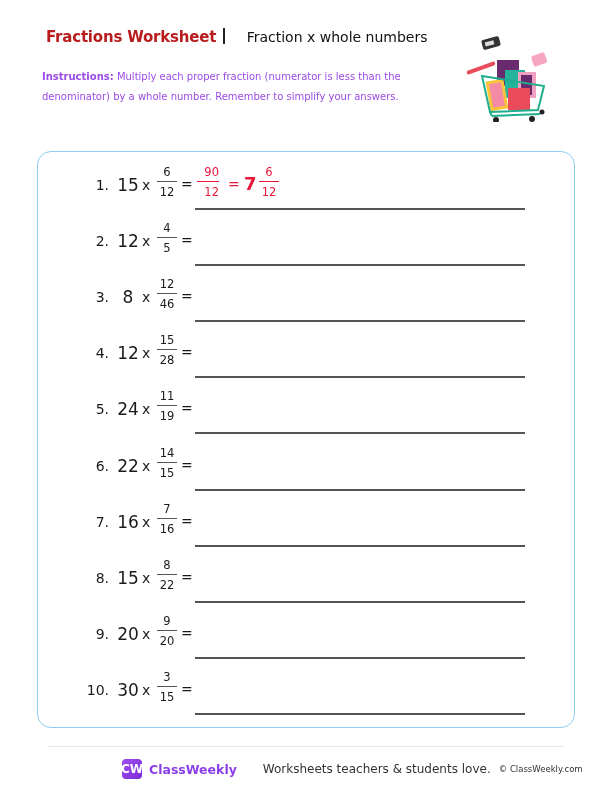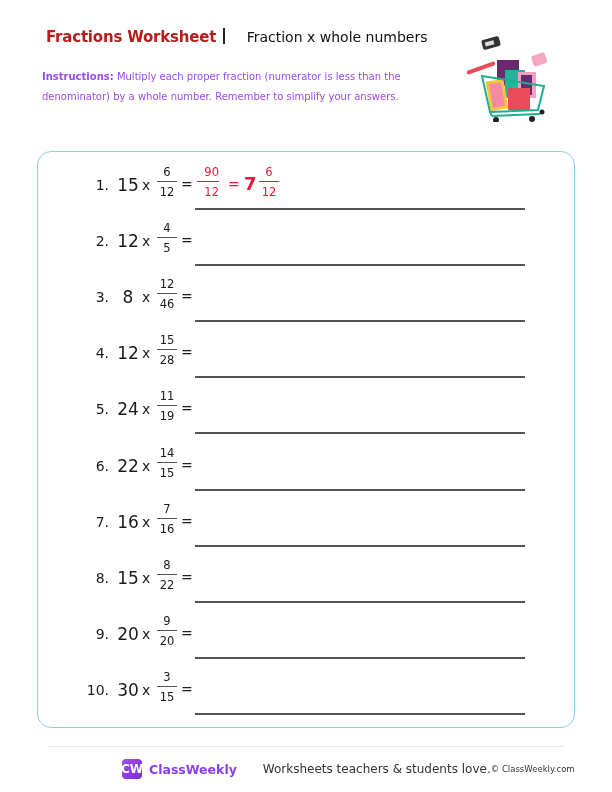--- a/index.html
+++ b/index.html
@@ -72,21 +72,21 @@
   .footer {
     position: absolute; left: 122px; top: 758px; height: 22px; display: flex; align-items: center;
   }
   .logo-badge {
     width: 20px; height: 20px; border-radius: 4px;
     background: linear-gradient(135deg, #a24df0, #7a2cd6);
     color: #fff; font-size: 12px; font-weight: bold; display: flex; align-items: center; justify-content: center;
   }
   .logo-text { color: #8a3ee8; font-weight: bold; font-size: 12.5px; margin-left: 7px; }
   .footer-tagline { font-size: 12px; color: #333; margin-left: 26px; }
-  .footer-copy { font-size: 8.5px; color: #333; }
+  .footer-copy { font-size: 8.5px; color: #333; margin-left: 8px; }
 </style>
 </head>
 <body>
 
 <div class="header">
   <span class="title">Fractions Worksheet</span><span class="sep"></span><span class="subtitle">Fraction x whole numbers</span>
 </div>
 
 <div class="instructions">
   <span class="lead">Instructions:</span><span> Multiply each proper fraction (numerator is less than the denominator) by a whole number. Remember to simplify your answers.</span>

